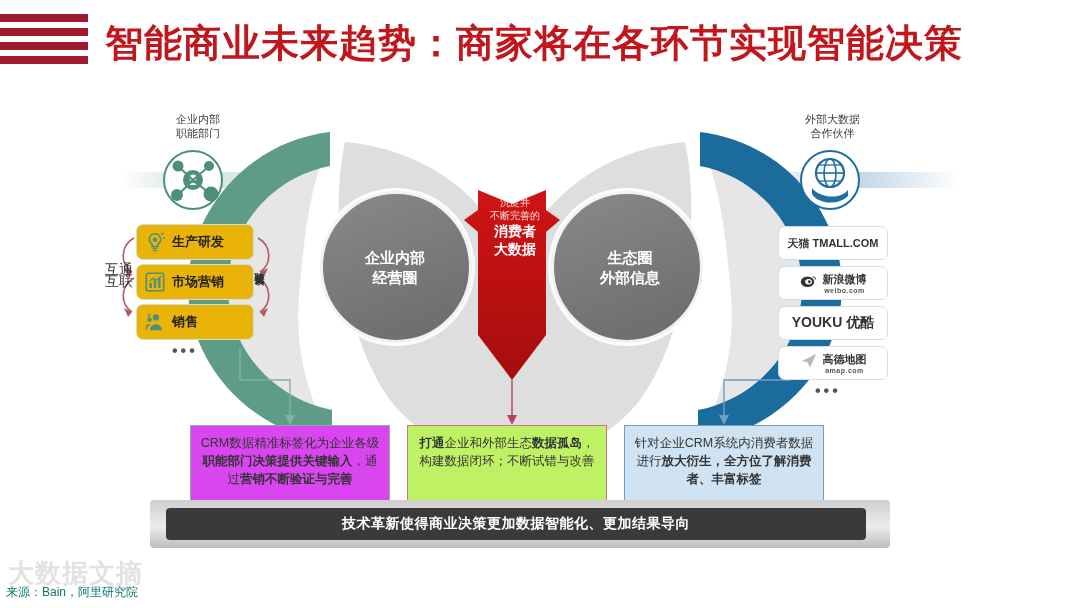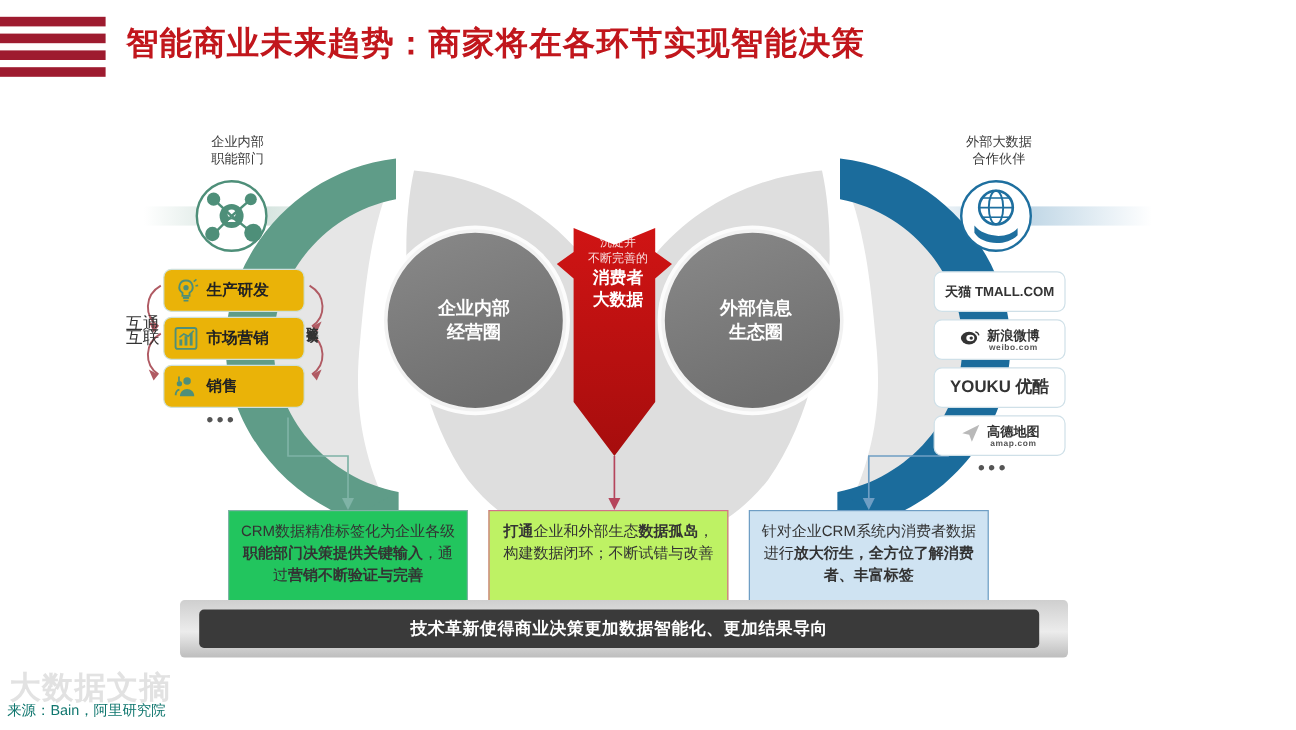--- a/index.html
+++ b/index.html
@@ -4,21 +4,21 @@
 <style>
   html,body{margin:0;padding:0;background:#fff;}
   body{width:1080px;height:608px;position:relative;overflow:hidden;
        font-family:"Liberation Sans","DejaVu Sans",sans-serif;color:#222;}
 
   
   #header{position:absolute;left:0;top:0;width:1080px;height:80px;}
   #header-bars{position:absolute;left:0;top:14px;width:88px;height:50px;
       display:flex;flex-direction:column;justify-content:space-between;}
   .hbar{height:8px;background:#9e1b2f;}
-  #header-title{position:absolute;left:105px;top:18px;font-size:27px;font-weight:bold;
+  #header-title{position:absolute;left:105px;top:18px;font-size:38px;font-weight:bold;
       color:#c1161c;letter-spacing:1px;white-space:nowrap;}
 
   
   #stage{position:absolute;left:0;top:80px;width:1080px;height:470px;}
   #svg-layer{position:absolute;left:0;top:0;width:1080px;height:470px;}
 
   
   .cap{position:absolute;text-align:center;font-size:11px;line-height:14px;
        color:#3c3c3c;white-space:nowrap;}
   #cap-left{left:148px;top:32px;width:100px;}
@@ -56,21 +56,21 @@
   #lbl-outer{left:560px;top:168px;width:140px;}
 
   #lbl-shield{position:absolute;left:477px;top:116px;width:76px;text-align:center;color:#fff;}
   #lbl-shield .s1{font-size:10px;line-height:13px;opacity:.85;}
   #lbl-shield .s2{font-size:14px;line-height:17px;font-weight:bold;margin-top:1px;}
 
   
   .obox{position:absolute;top:345px;height:76px;box-sizing:border-box;
       border-width:1px;border-style:solid;padding:8px 9px;
       font-size:12.5px;line-height:18px;text-align:center;color:#333;}
-  #ob0{left:190px;width:200px;background:#22c55e;border-color:#7fb3a6;}
+  #ob0{left:190px;width:200px;background:#d946ef;border-color:#7fb3a6;}
   #ob1{left:407px;width:200px;background:#bef264;border-color:#d4708a;}
   #ob2{left:624px;width:200px;background:#cfe3f2;border-color:#6f9ec4;}
   .obox b{font-weight:bold;}
 
   #banner{position:absolute;left:166px;top:428px;width:700px;height:32px;
       background:#3a3a3a;border-radius:4px;color:#fff;font-size:14px;font-weight:bold;
       display:flex;align-items:center;justify-content:center;letter-spacing:.5px;}
   #banner-base{position:absolute;left:150px;top:420px;width:740px;height:48px;
       background:linear-gradient(180deg,#cfcfcf 0%,#ececec 55%,#bdbdbd 100%);
       border-radius:4px;}
@@ -274,22 +274,22 @@
       <span class="brandsub">amap.com</span>
     </span>
   </div>
   <div id="br-dots">•••</div>
 
   <div class="circ-label" id="lbl-inner">
     <div>企业内部</div>
     <div>经营圈</div>
   </div>
   <div class="circ-label" id="lbl-outer">
+    <div>生态圈</div>
     <div>外部信息</div>
-    <div>生态圈</div>
   </div>
   <div id="lbl-shield">
     <div class="s1">沉淀并</div>
     <div class="s1">不断完善的</div>
     <div class="s2">消费者</div>
     <div class="s2">大数据</div>
   </div>
 
   <div class="obox" id="ob0">
     <span>CRM数据精准标签化为企业各级</span><b>职能部门决策提供关键输入</b><span>，通过</span><b>营销不断验证与完善</b>

